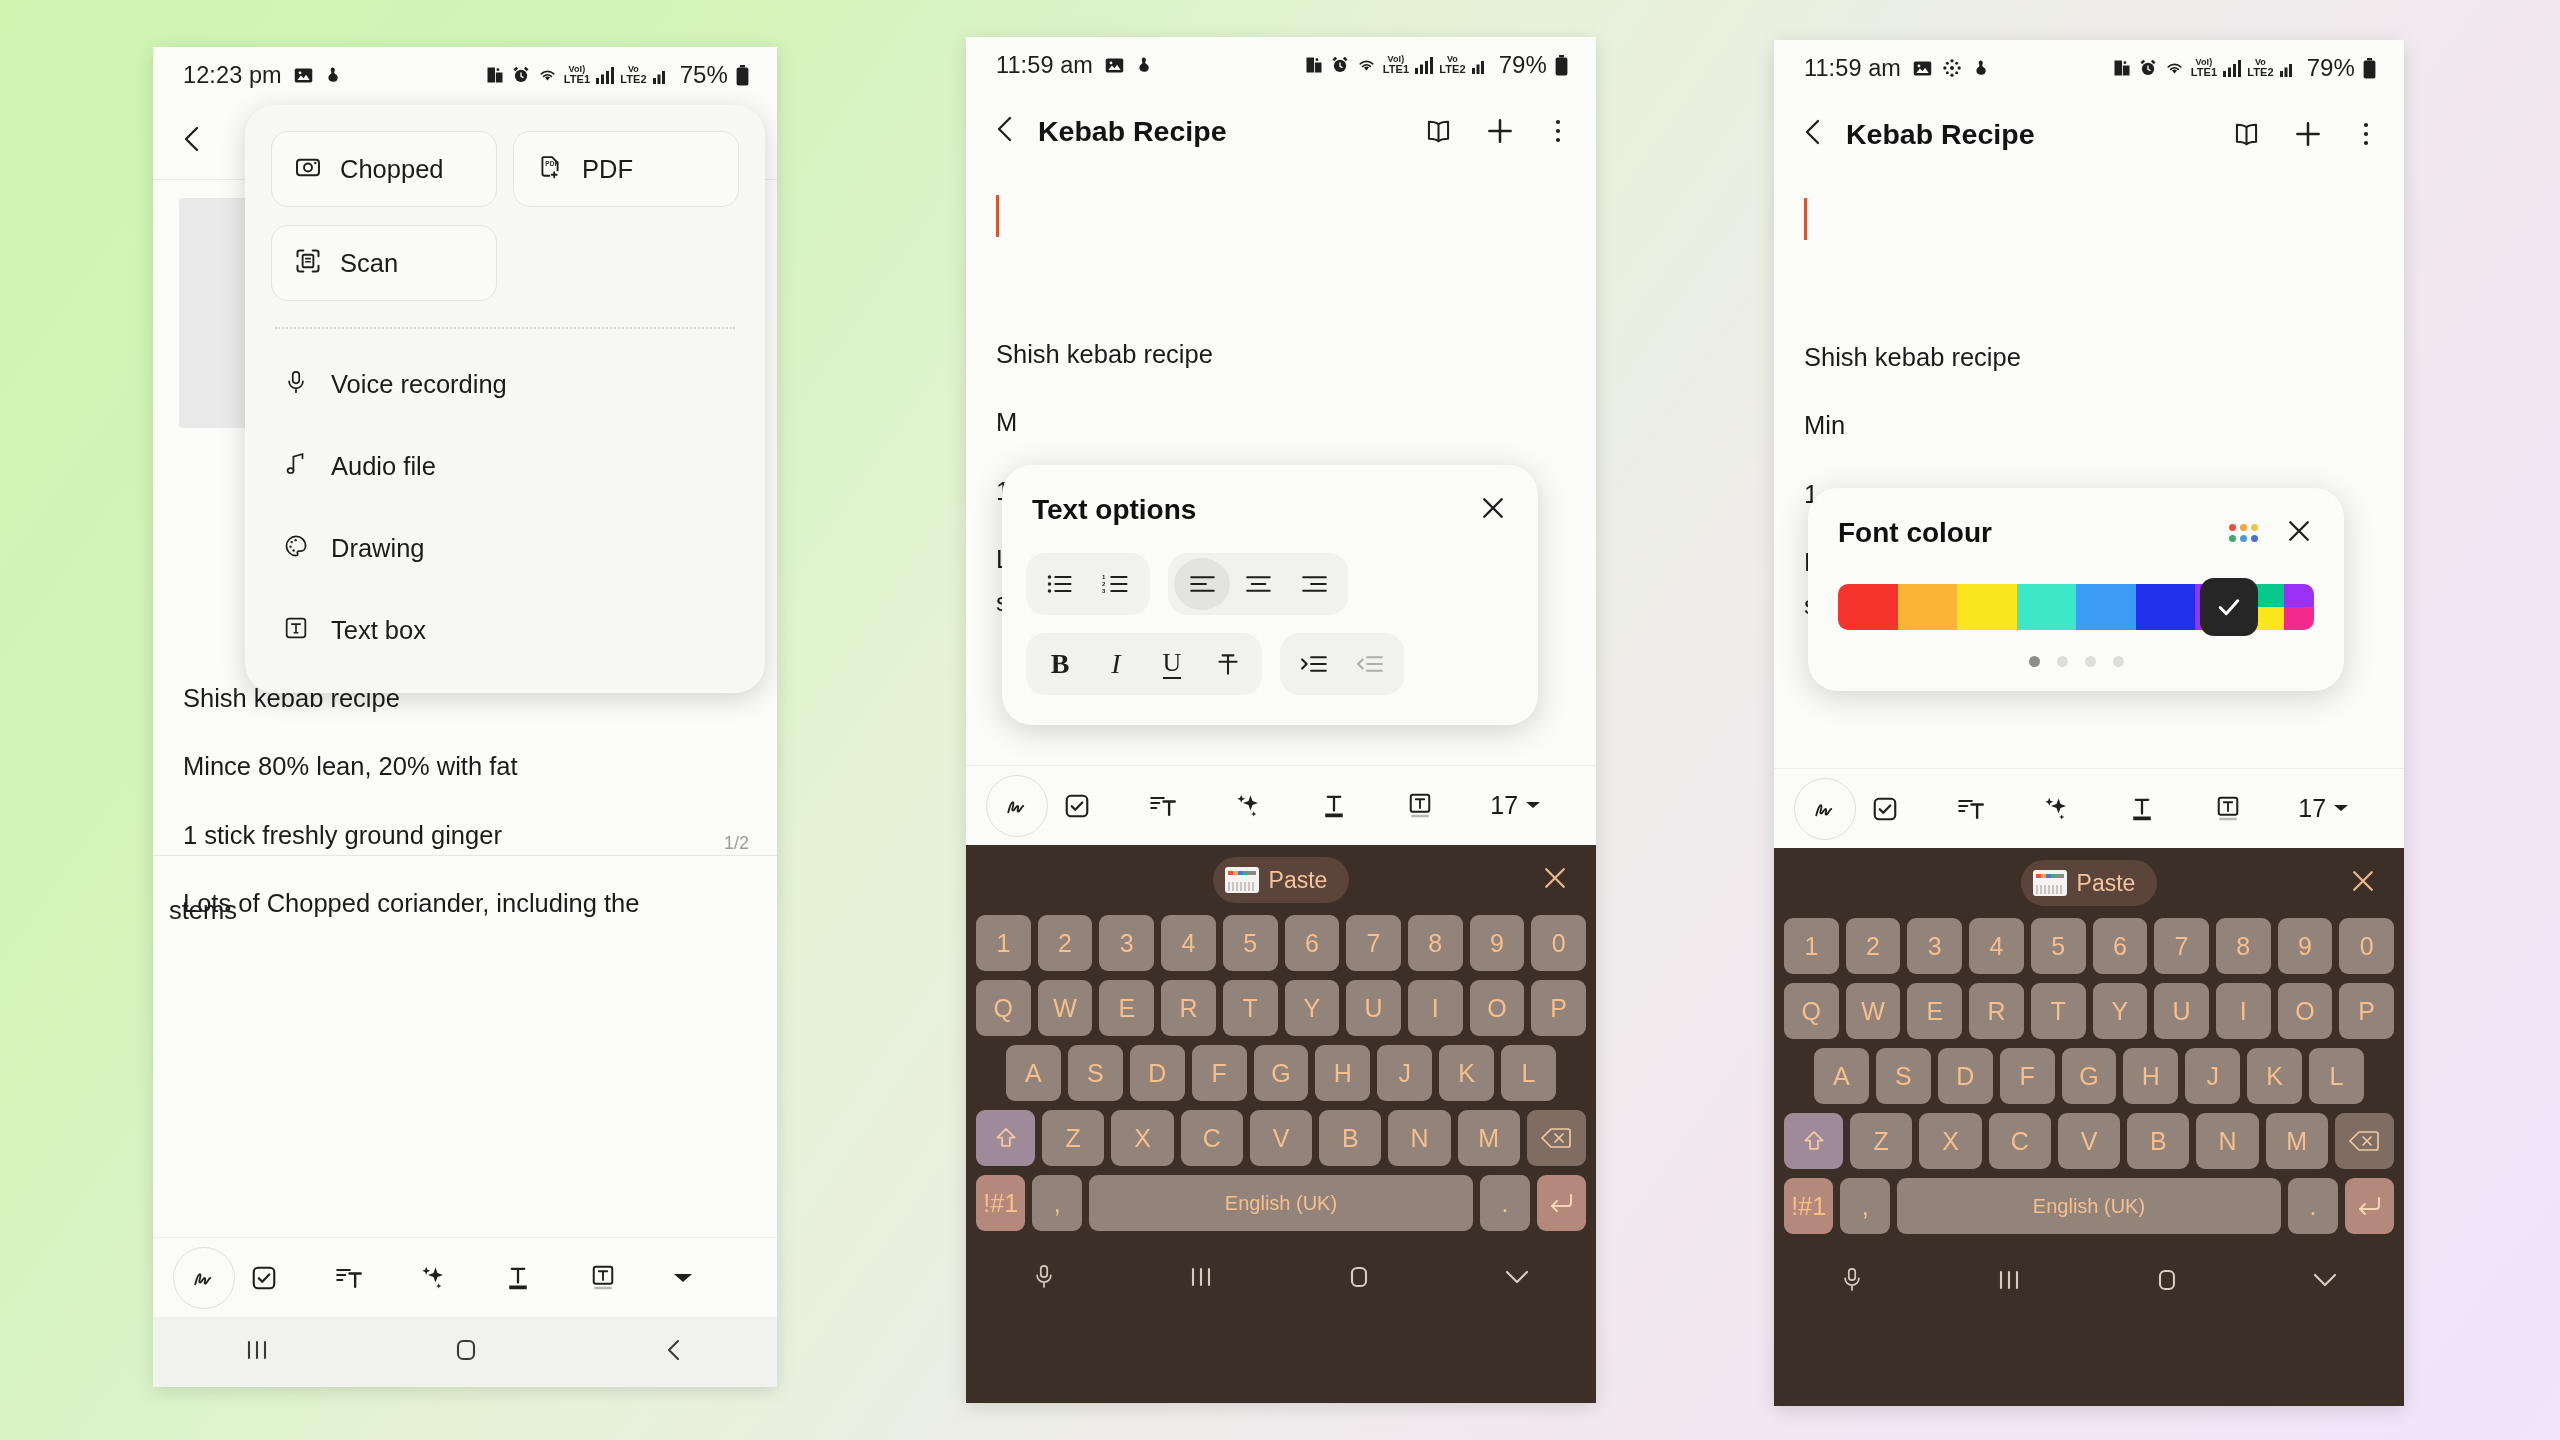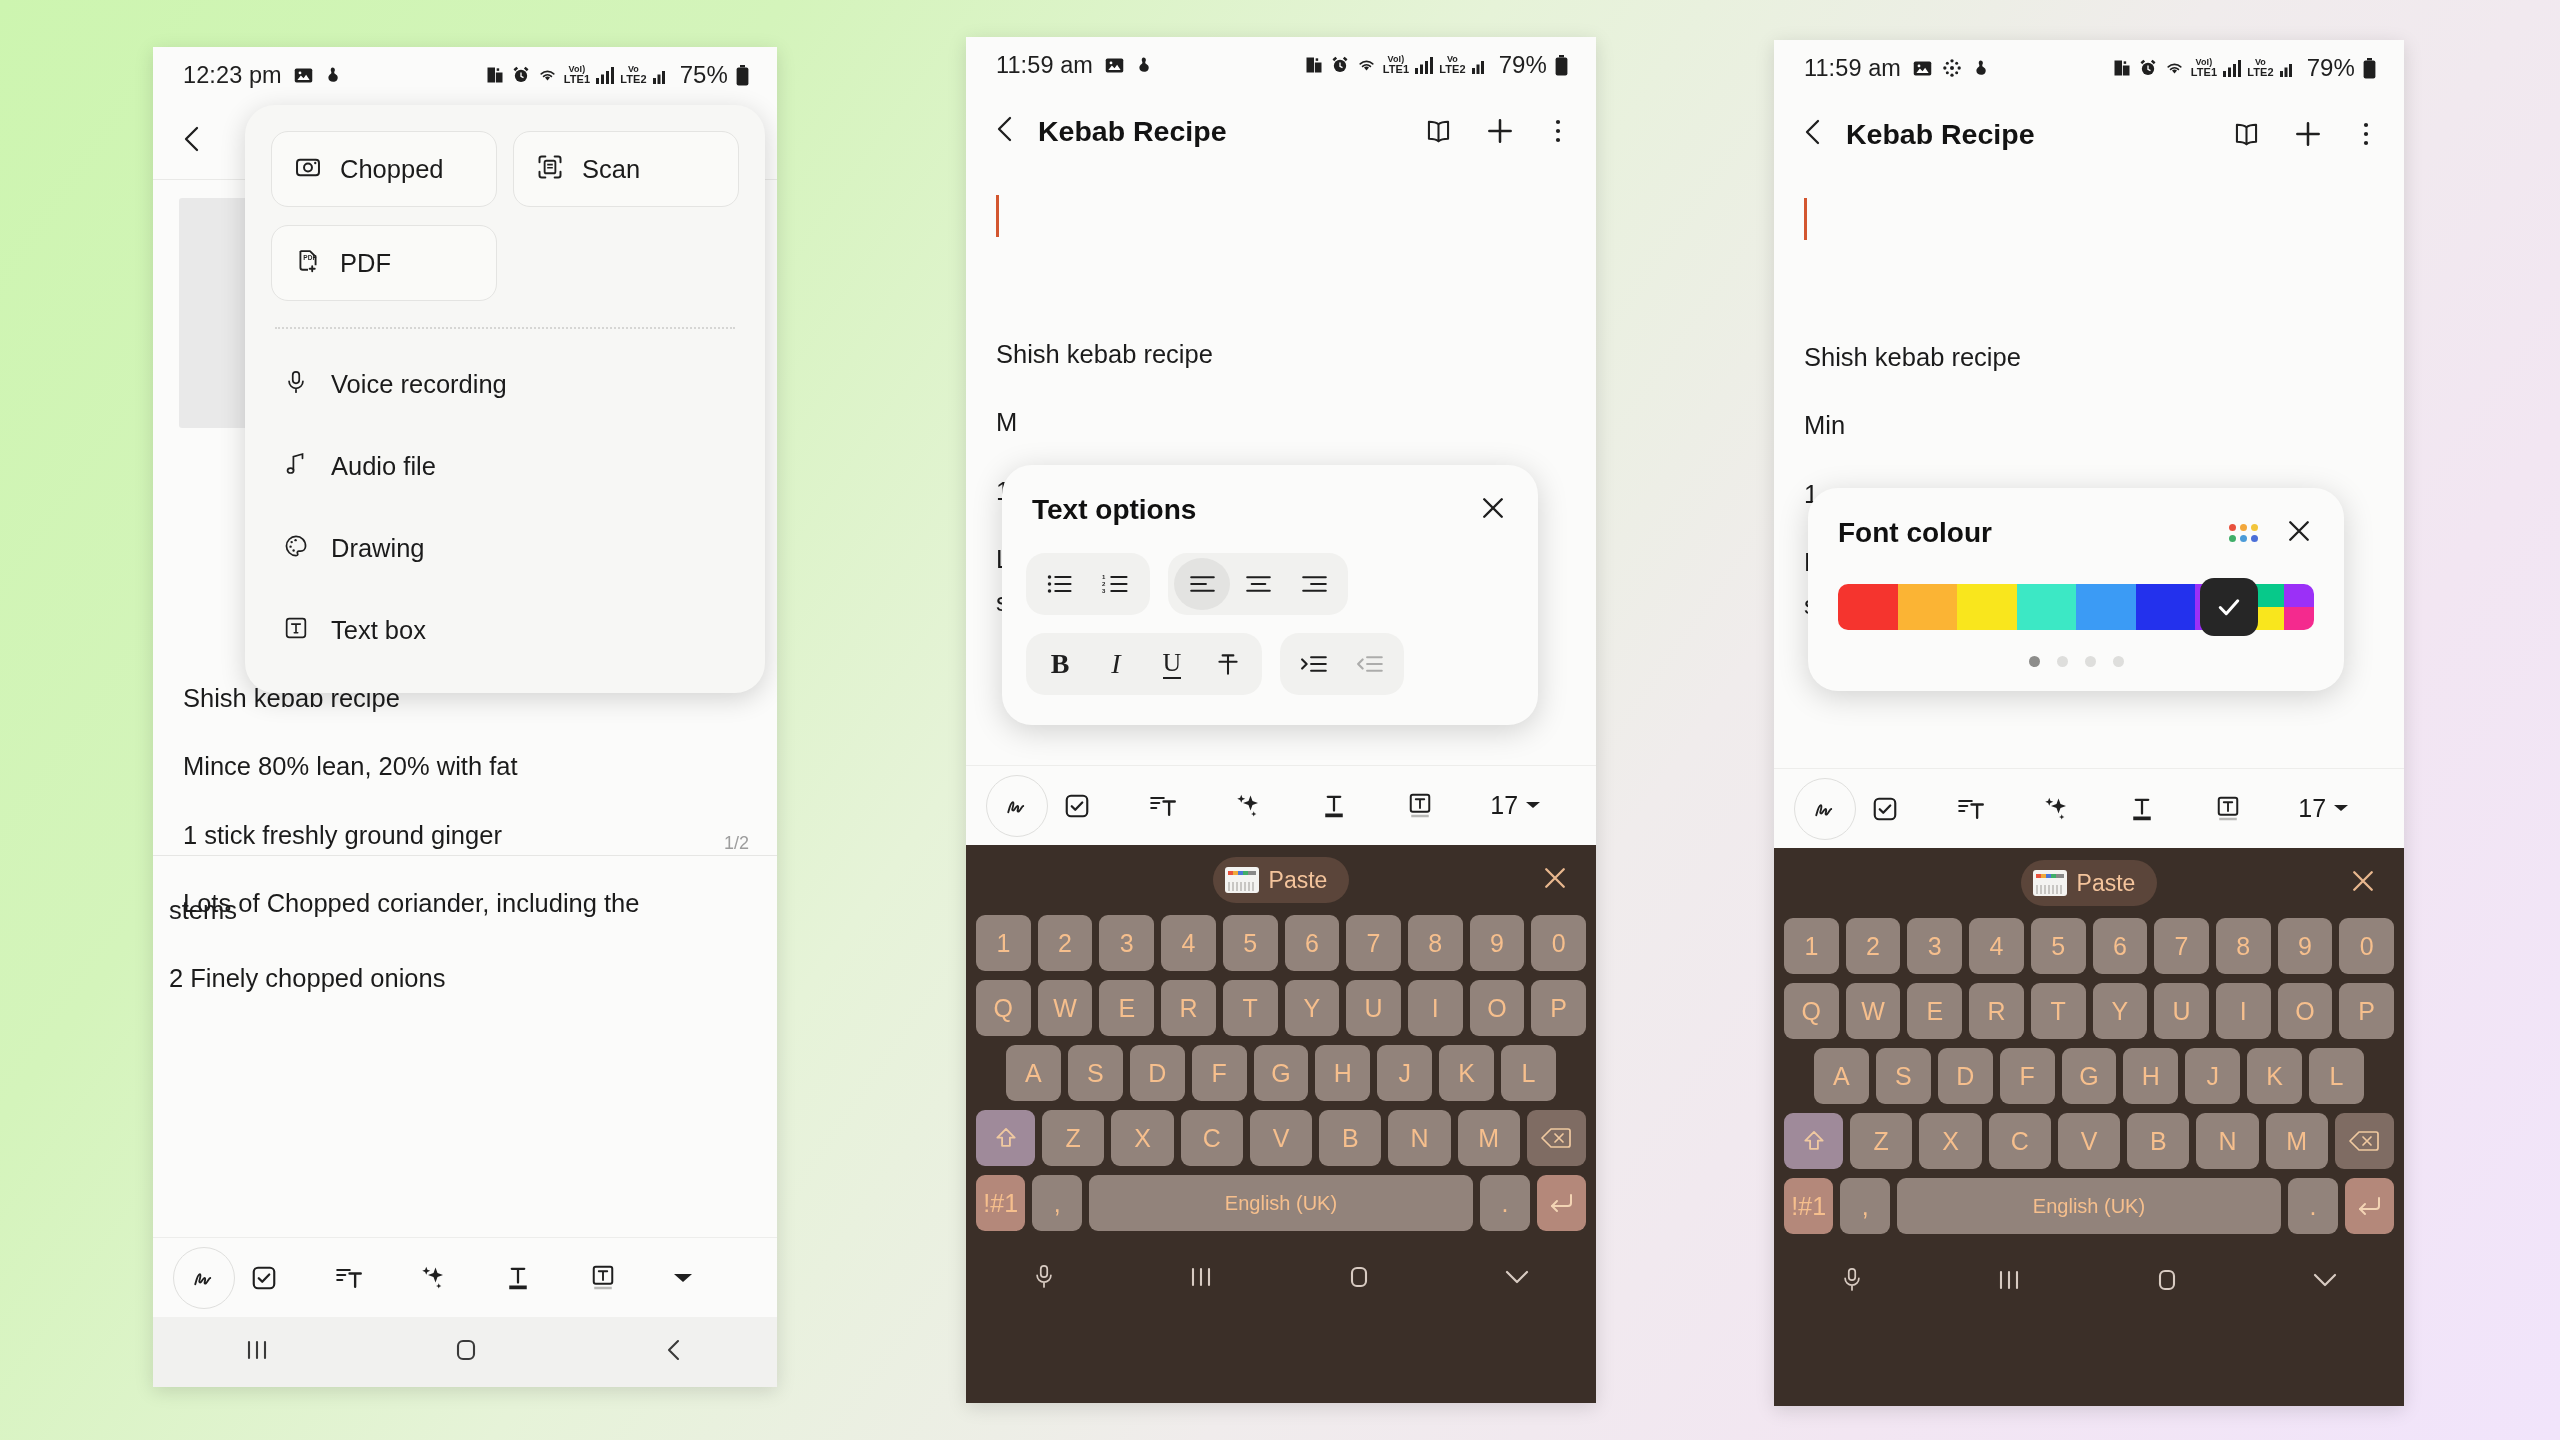--- a/index.html
+++ b/index.html
@@ -230,49 +230,48 @@
     <div class="noteline">Shish kebab recipe</div>
     <div class="noteline">Mince 80% lean, 20% with fat</div>
     <div class="noteline">1 stick freshly ground ginger</div>
     <div class="noteline">Lots of Chopped coriander, including the</div>
   </div>
   <div class="page-indicator" style="top:786px;">1/2</div>
   <div class="hairline" style="position:absolute;top:808px;width:100%;"></div>
 
   <div style="position:absolute;left:0;top:812px;width:100%;padding:0 12px;">
     <div class="noteline">stems</div>
-    <div class="noteline">2 Finely chopped onions</div>
   </div>
 
   <div class="attach-menu">
     <div class="attach-grid">
       <div class="attach-chip">
         <span><svg width="28" height="28" viewBox="0 0 24 24">
               <rect x="2.6" y="5.8" width="18.8" height="13.2" rx="2.6" stroke="#1f1f1f" stroke-width="1.7" fill="none"></rect>
               <circle cx="12" cy="12.4" r="3.4" stroke="#1f1f1f" stroke-width="1.7" fill="none"></circle>
               <circle cx="18.2" cy="8.6" r="1" fill="#1f1f1f"></circle>
             </svg></span>
         <span class="lbl">Chopped</span>
       </div>
       <div class="attach-chip">
         <span><svg width="28" height="28" viewBox="0 0 24 24">
-              <path d="M3 8V5a2 2 0 012-2h3M21 8V5a2 2 0 00-2-2h-3M3 16v3a2 2 0 002 2h3M21 16v3a2 2 0 01-2 2h-3" stroke="#1f1f1f" stroke-width="1.7" fill="none" stroke-linecap="round"></path>
-              <rect x="7.4" y="6.6" width="9.2" height="10.8" rx="1.4" stroke="#1f1f1f" stroke-width="1.6" fill="none"></rect>
-              <path d="M9.6 10h4.8M9.6 12.6h4.8" stroke="#1f1f1f" stroke-width="1.4"></path>
-            </svg></span>
-        <span class="lbl">Scan</span>
-      </div>
-      <div class="attach-chip">
-        <span><svg width="28" height="28" viewBox="0 0 24 24">
               <path d="M5.5 3.5h8.2l4.8 4.8v7.4" stroke="#1f1f1f" stroke-width="1.6" fill="none" stroke-linejoin="round"></path>
               <path d="M5.5 3.5v14a2 2 0 002 2h4.5" stroke="#1f1f1f" stroke-width="1.6" fill="none"></path>
               <text x="8" y="11.4" font-size="5.6" font-weight="bold" fill="#1f1f1f" font-family="Liberation Sans, sans-serif">PDF</text>
               <path d="M15.6 16.4v4.4M13.4 18.6h4.4" stroke="#1f1f1f" stroke-width="1.6" stroke-linecap="round"></path>
             </svg></span>
         <span class="lbl">PDF</span>
+      </div>
+      <div class="attach-chip">
+        <span><svg width="28" height="28" viewBox="0 0 24 24">
+              <path d="M3 8V5a2 2 0 012-2h3M21 8V5a2 2 0 00-2-2h-3M3 16v3a2 2 0 002 2h3M21 16v3a2 2 0 01-2 2h-3" stroke="#1f1f1f" stroke-width="1.7" fill="none" stroke-linecap="round"></path>
+              <rect x="7.4" y="6.6" width="9.2" height="10.8" rx="1.4" stroke="#1f1f1f" stroke-width="1.6" fill="none"></rect>
+              <path d="M9.6 10h4.8M9.6 12.6h4.8" stroke="#1f1f1f" stroke-width="1.4"></path>
+            </svg></span>
+        <span class="lbl">Scan</span>
       </div>
     </div>
 
     <div class="attach-sep"></div>
 
     <div class="attach-row">
       <span><svg width="26" height="26" viewBox="0 0 24 24">
             <rect x="9" y="2.6" width="6" height="10.6" rx="3" stroke="#1f1f1f" stroke-width="1.6" fill="none"></rect>
             <path d="M5.6 11.4a6.4 6.4 0 0012.8 0M12 17.8v3.6" stroke="#1f1f1f" stroke-width="1.6" fill="none" stroke-linecap="round"></path>
           </svg></span>

